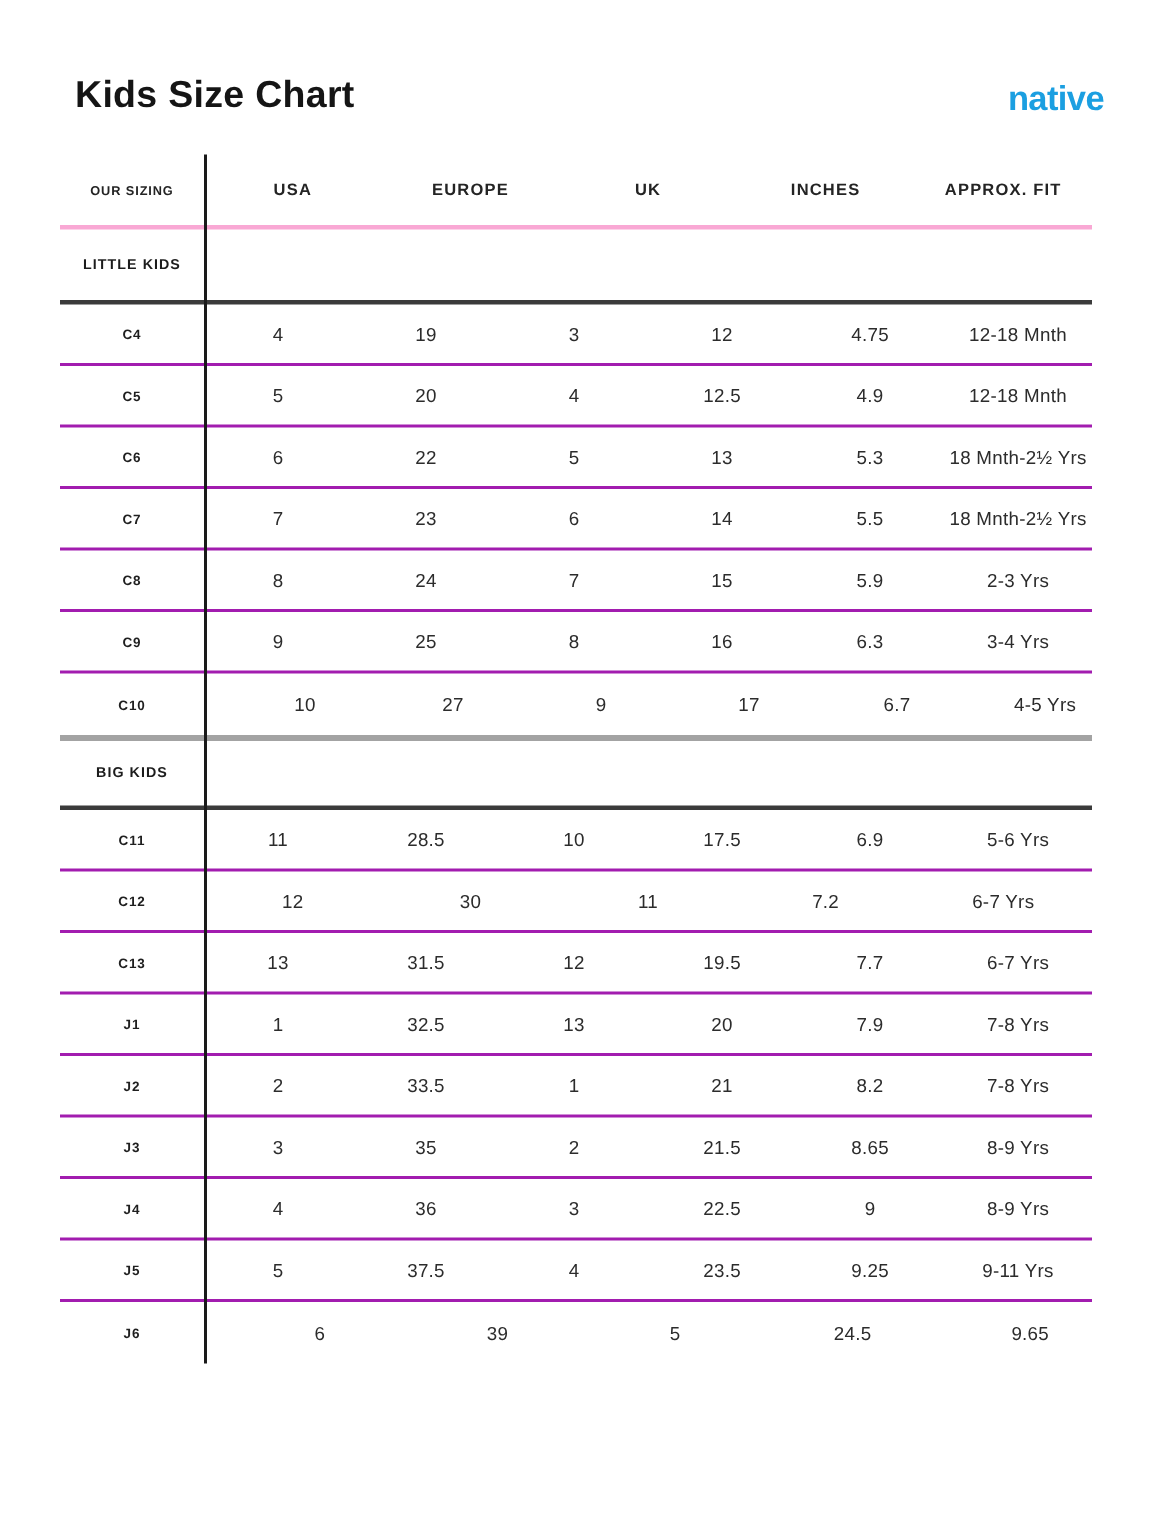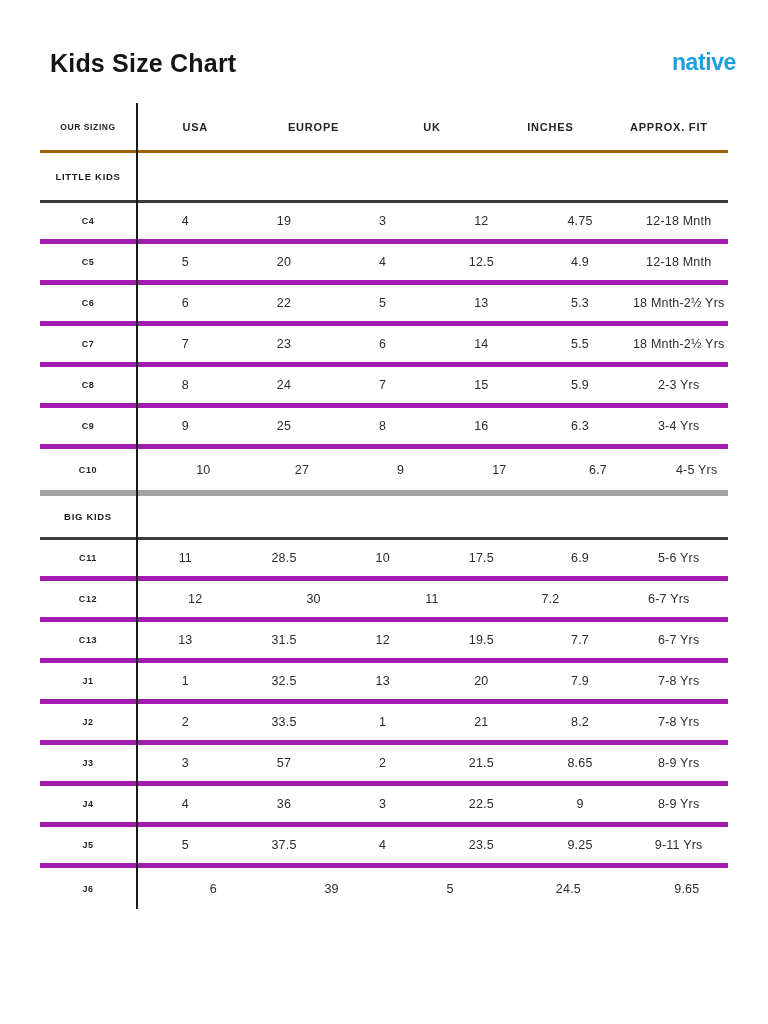--- a/index.html
+++ b/index.html
@@ -11,21 +11,21 @@
     font-family: "Liberation Sans", sans-serif;
     color: #1e1e1e;
     overflow: hidden;
   }
   .page { position: relative; width: 768px; height: 1024px; background: #ffffff; }
 
   
   .page-header {
     display: flex;
     justify-content: space-between;
-    align-items: center;
+    align-items: flex-end;
     margin: 48px 32px 0 50px;
   }
   .page-title {
     margin: 0;
     font-size: 25px;
     font-weight: 600;
     letter-spacing: 0.2px;
     color: #151515;
     line-height: 1.2;
   }
@@ -54,39 +54,39 @@
   .cell {
     flex: 1 1 0;
     display: flex;
     align-items: center;
     justify-content: center;
     text-align: center;
     padding: 0 2px;
   }
   .cell.first { flex: 0 0 96px; }
 
-  .header-row { height: 50px; border-bottom: 3px solid #a16207; }
+  .header-row { height: 50px; border-bottom: 3px solid #f9a8d4; }
   .col-header {
     font-size: 11px;
     font-weight: bold;
     letter-spacing: 0.8px;
     color: #242424;
   }
   .col-header.first { font-size: 8.5px; letter-spacing: 0.6px; }
 
   .section-row { height: 50px; border-bottom: 3px solid #3b3b3b; }
-  .section-row.bordered-top { border-top: 6px solid #a3a3a3; }
+  .section-row.bordered-top { border-top: 4px solid #a3a3a3; }
   .section-label {
     font-size: 9.5px;
     font-weight: bold;
     letter-spacing: 0.7px;
     color: #1c1c1c;
   }
 
-  .data-row { height: 41px; border-bottom: 5px solid #a21caf; }
+  .data-row { height: 41px; border-bottom: 2px solid #a21caf; }
   .data-row.last { border-bottom: none; gap: 36px; }
   .size-label {
     font-size: 9px;
     font-weight: bold;
     letter-spacing: 0.6px;
     color: #1f1f1f;
   }
   .value {
     font-size: 12.5px;
     color: #2c2c2c;
@@ -237,21 +237,21 @@
           <div class="cell value">2</div>
           <div class="cell value">33.5</div>
           <div class="cell value">1</div>
           <div class="cell value">21</div>
           <div class="cell value">8.2</div>
           <div class="cell value">7-8 Yrs</div>
         </div>
         <div class="row data-row">
           <div class="cell first size-label">J3</div>
           <div class="cell value">3</div>
-          <div class="cell value">57</div>
+          <div class="cell value">35</div>
           <div class="cell value">2</div>
           <div class="cell value">21.5</div>
           <div class="cell value">8.65</div>
           <div class="cell value">8-9 Yrs</div>
         </div>
         <div class="row data-row">
           <div class="cell first size-label">J4</div>
           <div class="cell value">4</div>
           <div class="cell value">36</div>
           <div class="cell value">3</div>

